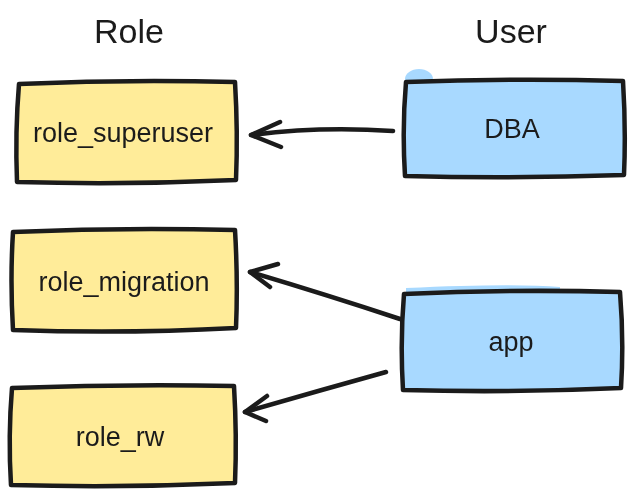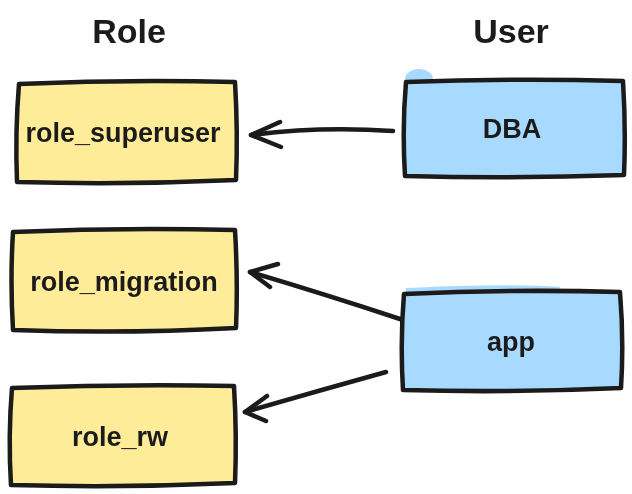--- a/index.html
+++ b/index.html
@@ -7,21 +7,20 @@
     padding: 0;
     background: #ffffff;
     font-family: "Liberation Sans", sans-serif;
   }
   .stage {
     position: relative;
     width: 632px;
     height: 494px;
     background: #ffffff;
     overflow: hidden;
-    font-weight: bold;
   }
   svg text {
     fill: #1b1b1b;
     user-select: none;
   }
   .col-title {
     font-size: 34px;
     text-anchor: middle;
   }
   .node-label {

